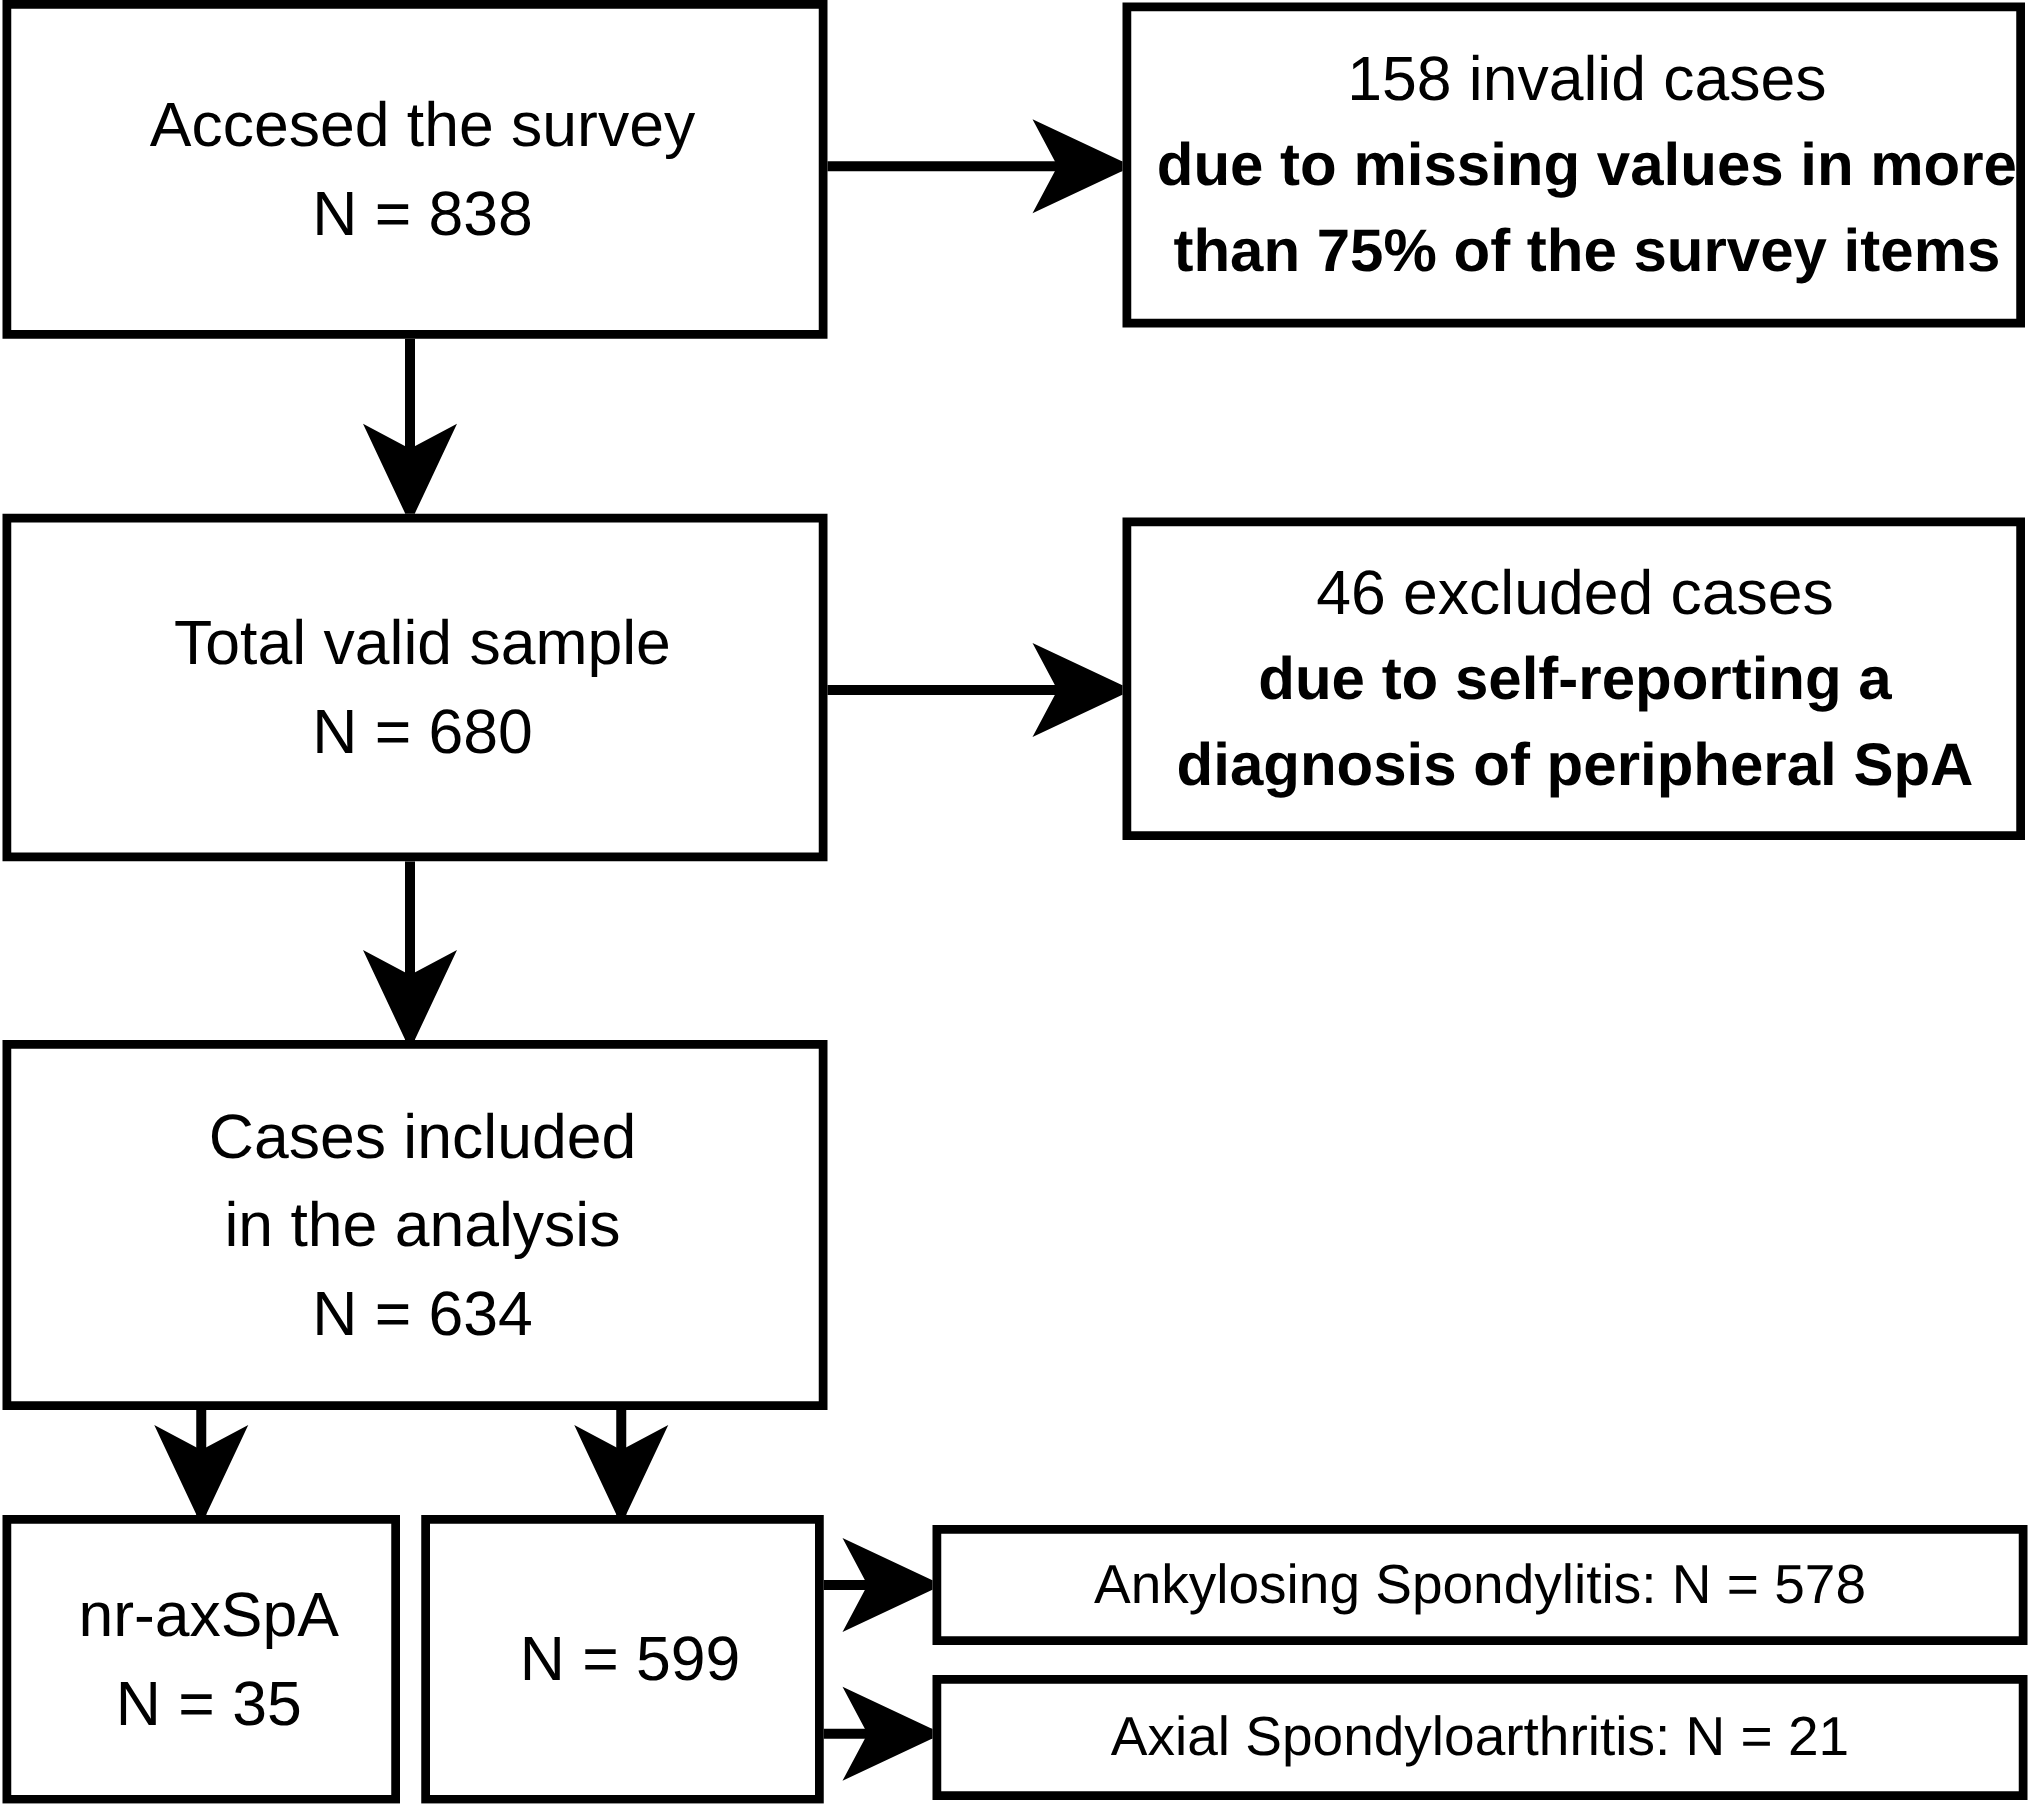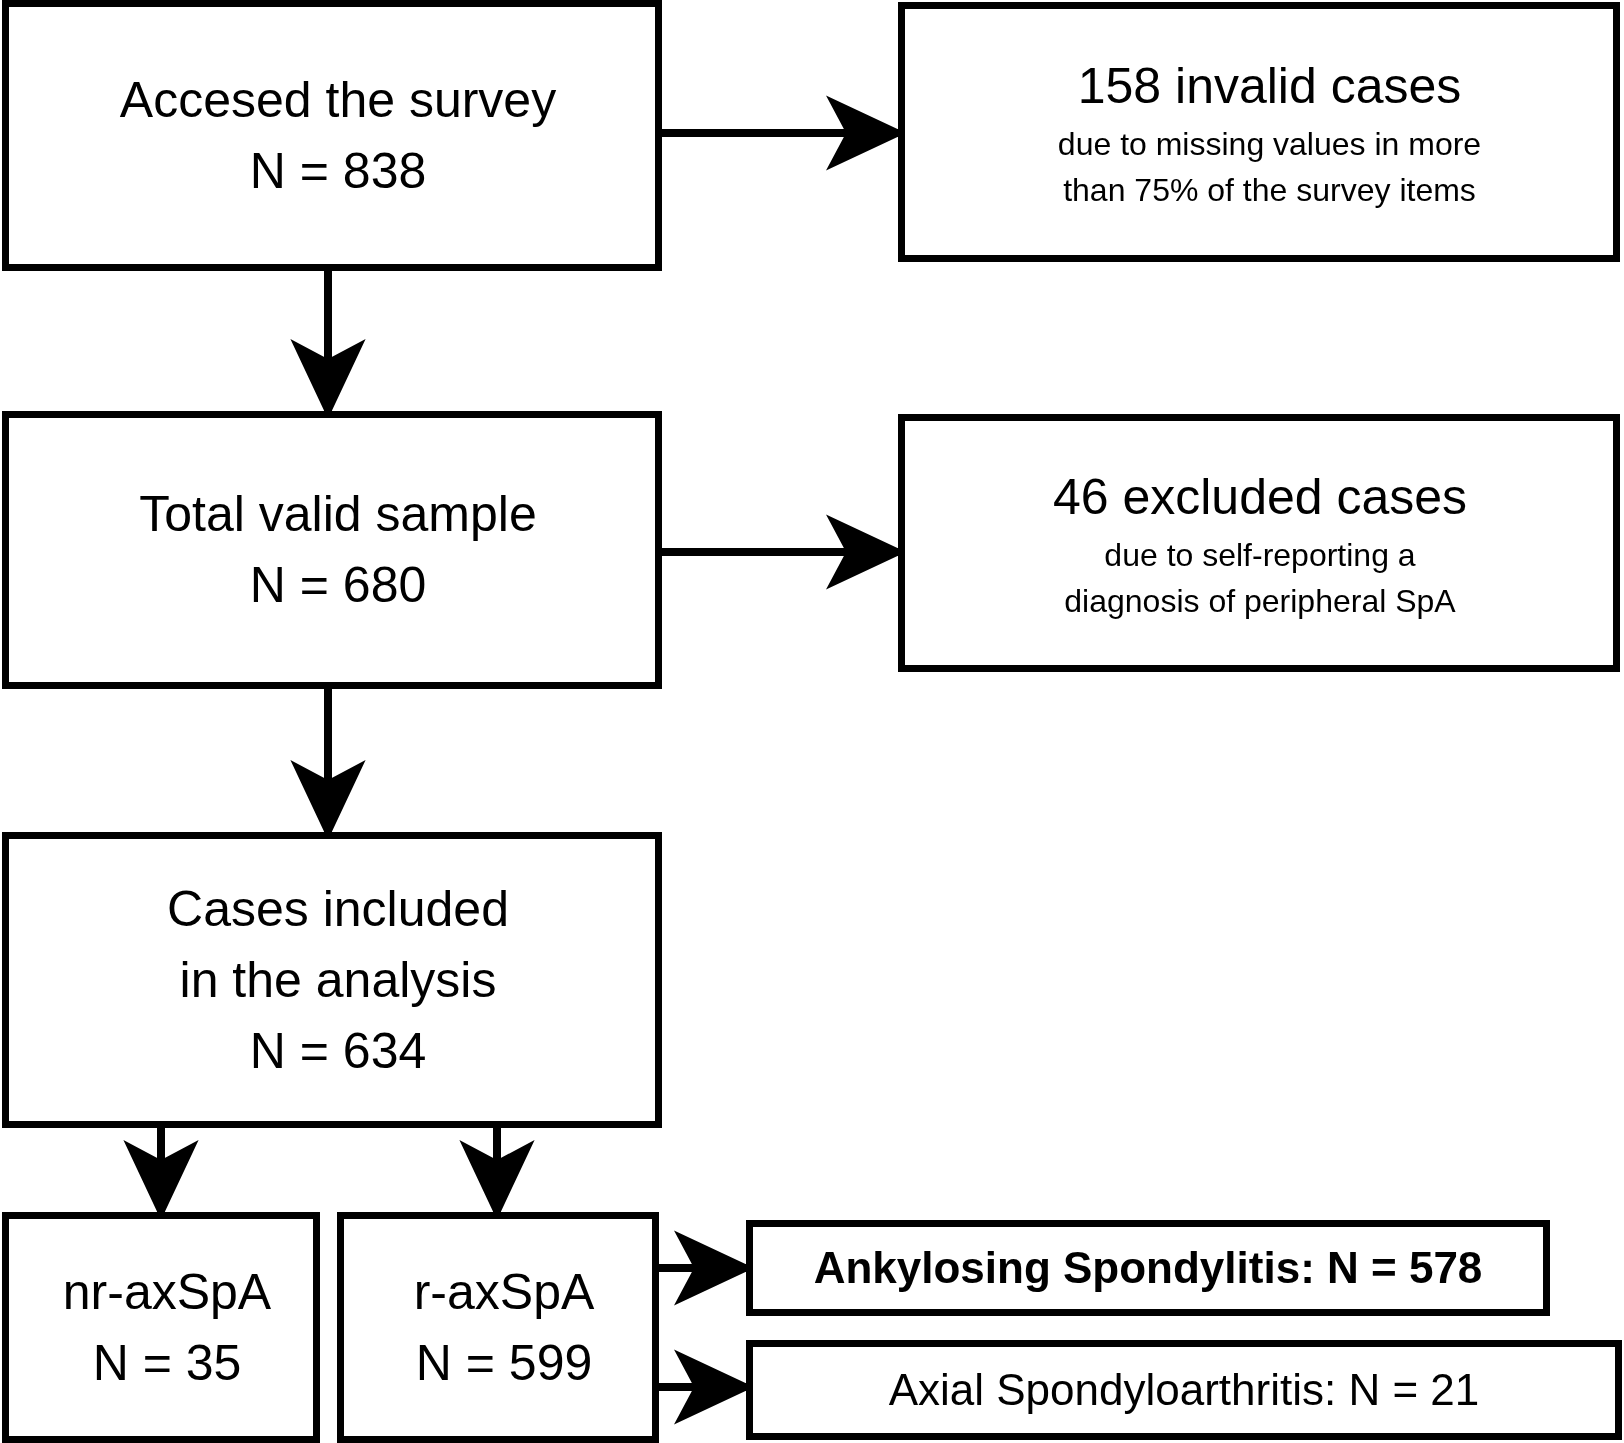--- a/index.html
+++ b/index.html
@@ -37,21 +37,21 @@
     justify-content: center;
     text-align: center;
     line-height: 1.42;
     padding-left: 12px;
   }
   .node .ln {
     display: block;
     white-space: nowrap;
   }
   .f50 { font-size: 50px; }
-  .f46 { font-size: 32px; }
+  .f46 { font-size: 48px; font-weight: bold; }
   .f44 { font-size: 44px; }
   .node.centerpad { padding: 0 14px; }
 </style>
 </head>
 <body>
 
 <div id="canvas">
 
   <svg class="lines" viewBox="0 0 1624 1443" xmlns="http://www.w3.org/2000/svg">
     <defs>
@@ -107,25 +107,24 @@
     <span class="ln">in the analysis</span>
     <span class="ln">N = 634</span>
   </div>
 
   <div class="node f50" style="left:2px; top:1212px; width:318px; height:231px;">
     <span class="ln">nr-axSpA</span>
     <span class="ln">N = 35</span>
   </div>
 
   <div class="node f50" style="left:337px; top:1212px; width:322px; height:231px;">
-    <span class="ln">r-axSpA</span>
     <span class="ln">N = 599</span>
   </div>
 
-  <div class="node f44 centerpad" style="left:746px; top:1220px; width:804px; height:96px;font-weight:bold;">
+  <div class="node f44 centerpad" style="left:746px; top:1220px; width:876px; height:96px;">
     <span class="ln">Ankylosing Spondylitis: N = 578</span>
   </div>
 
   <div class="node f44 centerpad" style="left:746px; top:1340px; width:876px; height:100px;">
     <span class="ln">Axial Spondyloarthritis: N = 21</span>
   </div>
 
 </div>
 
 </body></html>

